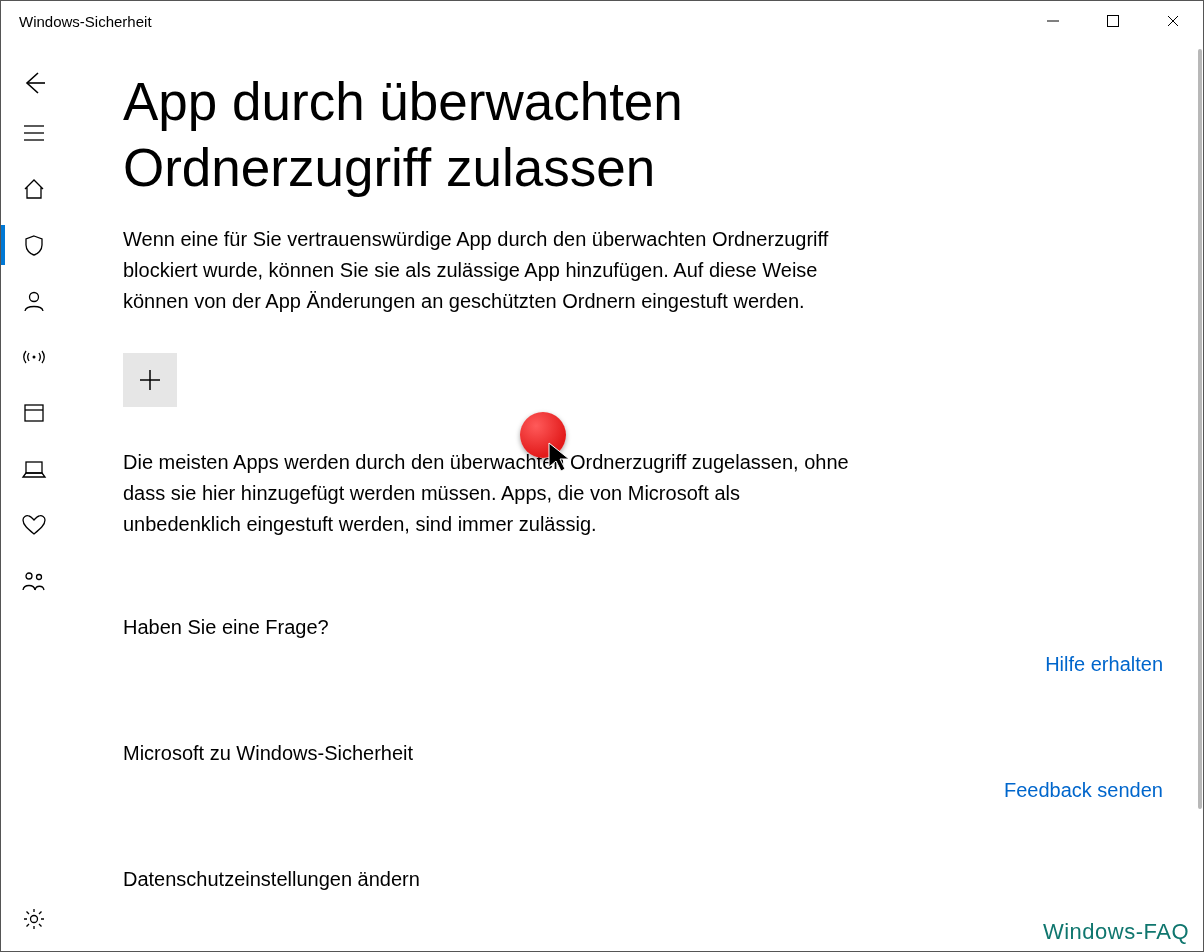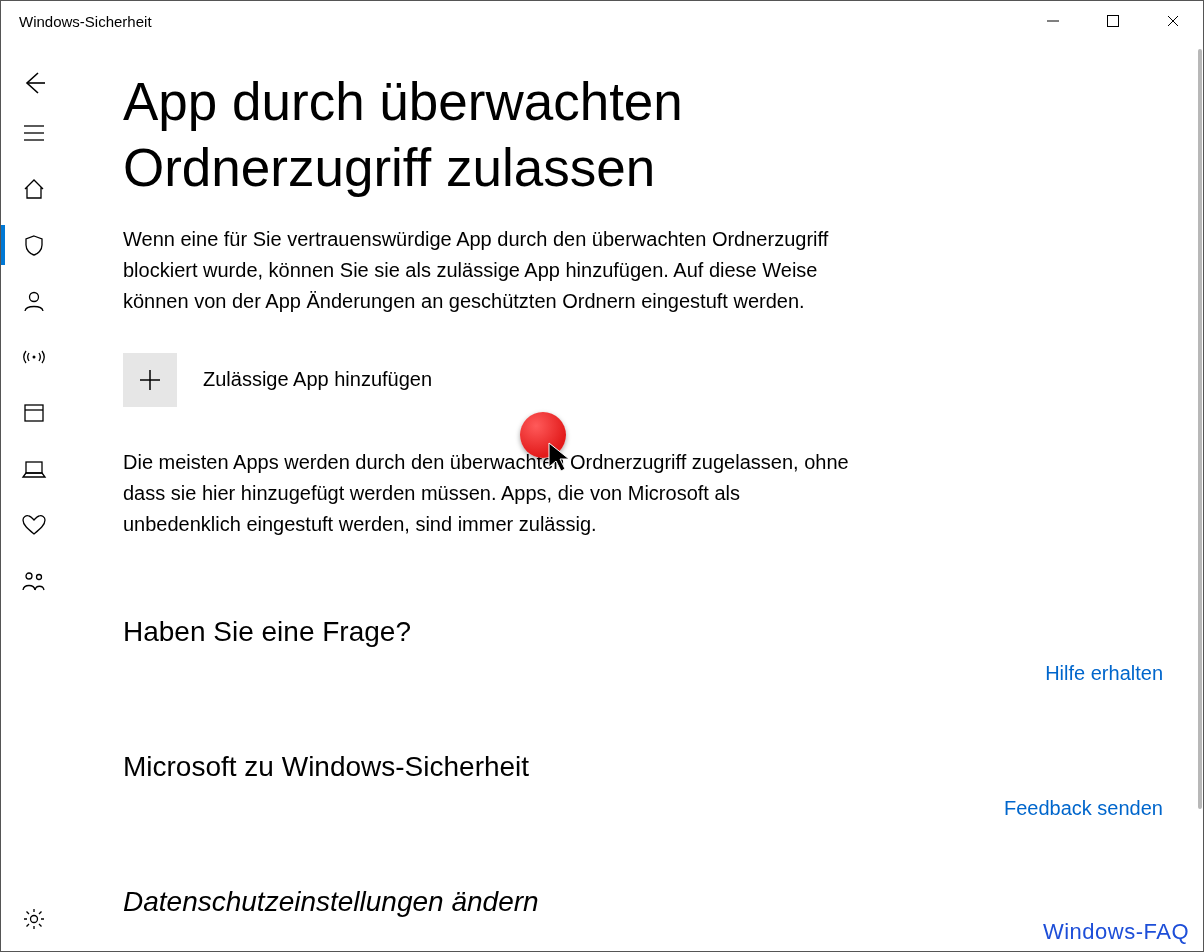--- a/index.html
+++ b/index.html
@@ -105,47 +105,47 @@
     top:371px;
     z-index:5;
   }
   .cursor {
     position:absolute;
     left:480px;
     top:400px;
     z-index:6;
   }
   .section-h {
-    font-size:28px;
+    font-size:20px;
     font-weight:400;
     margin-top:66px;
     margin-bottom:14px;
   }
   .section-h.first { margin-top:76px; }
   .link {
     color:#0066cc;
     font-size:20px;
     cursor:pointer;
     text-align:right;
   }
-  .section-h.last { margin-top:66px; margin-bottom:7px;font-style:italic; }
+  .section-h.last { margin-top:66px; margin-bottom:7px; }
   
   .scroll-track {
     position:absolute;
     right:1px; top:48px;
     width:4px; height:760px;
     background:#b8b8b8;
     border-radius:2px;
   }
   .watermark {
     position:absolute;
     right:14px;
     bottom:6px;
     font-size:22px;
-    color:#1d4ed8;
+    color:#0f766e;
     letter-spacing:0.5px;
     font-family:"Segoe UI", Arial, sans-serif;
     pointer-events:none;
   }
 </style>
 </head>
 <body>
 
 <div class="titlebar">
   <span class="title-text">Windows-Sicherheit</span>
@@ -247,21 +247,20 @@
     <h1 class="page-title">App durch überwachten Ordnerzugriff zulassen</h1>
     <p class="body-text">Wenn eine für Sie vertrauenswürdige App durch den überwachten Ordnerzugriff blockiert wurde, können Sie sie als zulässige App hinzufügen. Auf diese Weise können von der App Änderungen an geschützten Ordnern eingestuft werden.</p>
 
     <div class="add-row">
       <div class="add-btn">
         <svg width="26" height="26">
             <line x1="13" y1="3" x2="13" y2="23"></line>
             <line x1="3" y1="13" x2="23" y2="13"></line>
           </svg>
       </div>
-      <span class="add-label">Zulässige App hinzufügen</span>
     </div>
 
     <p class="body-text">Die meisten Apps werden durch den überwachten Ordnerzugriff zugelassen, ohne dass sie hier hinzugefügt werden müssen. Apps, die von Microsoft als unbedenklich eingestuft werden, sind immer zulässig.</p>
 
     <div class="section-h first">Haben Sie eine Frage?</div>
     <div class="link">Hilfe erhalten</div>
 
     <div class="section-h">Microsoft zu Windows-Sicherheit</div>
     <div class="link">Feedback senden</div>
 

